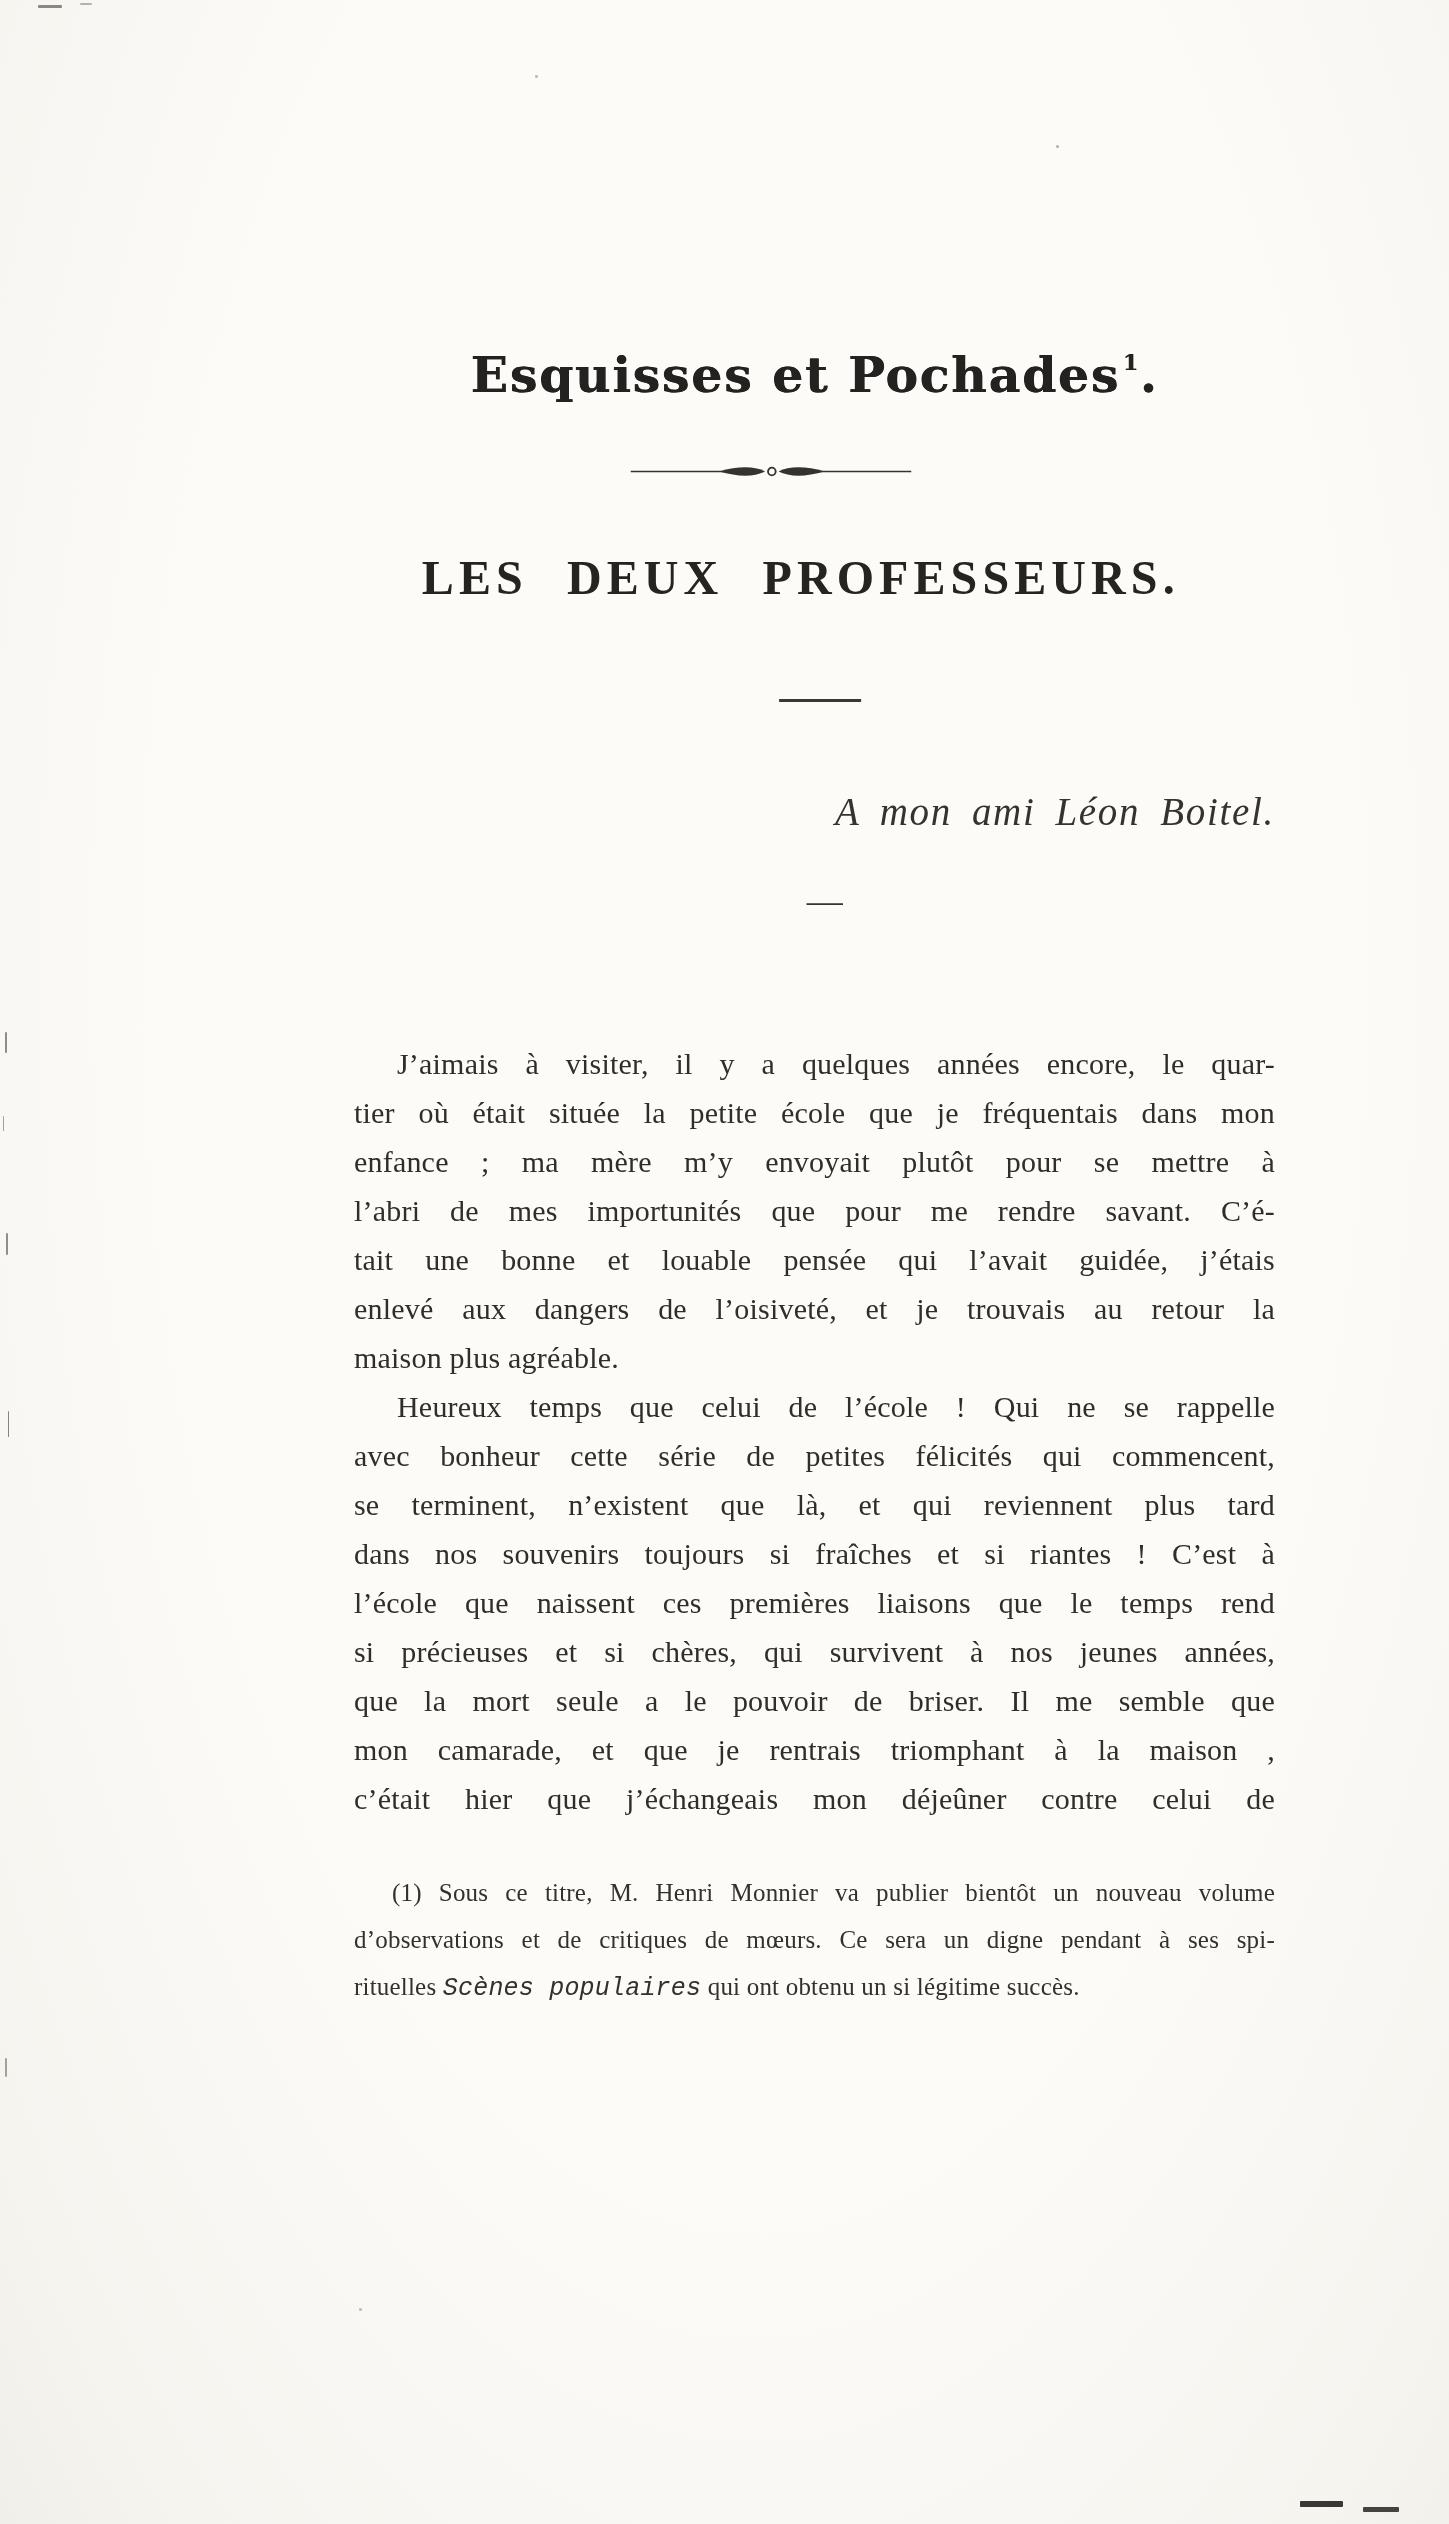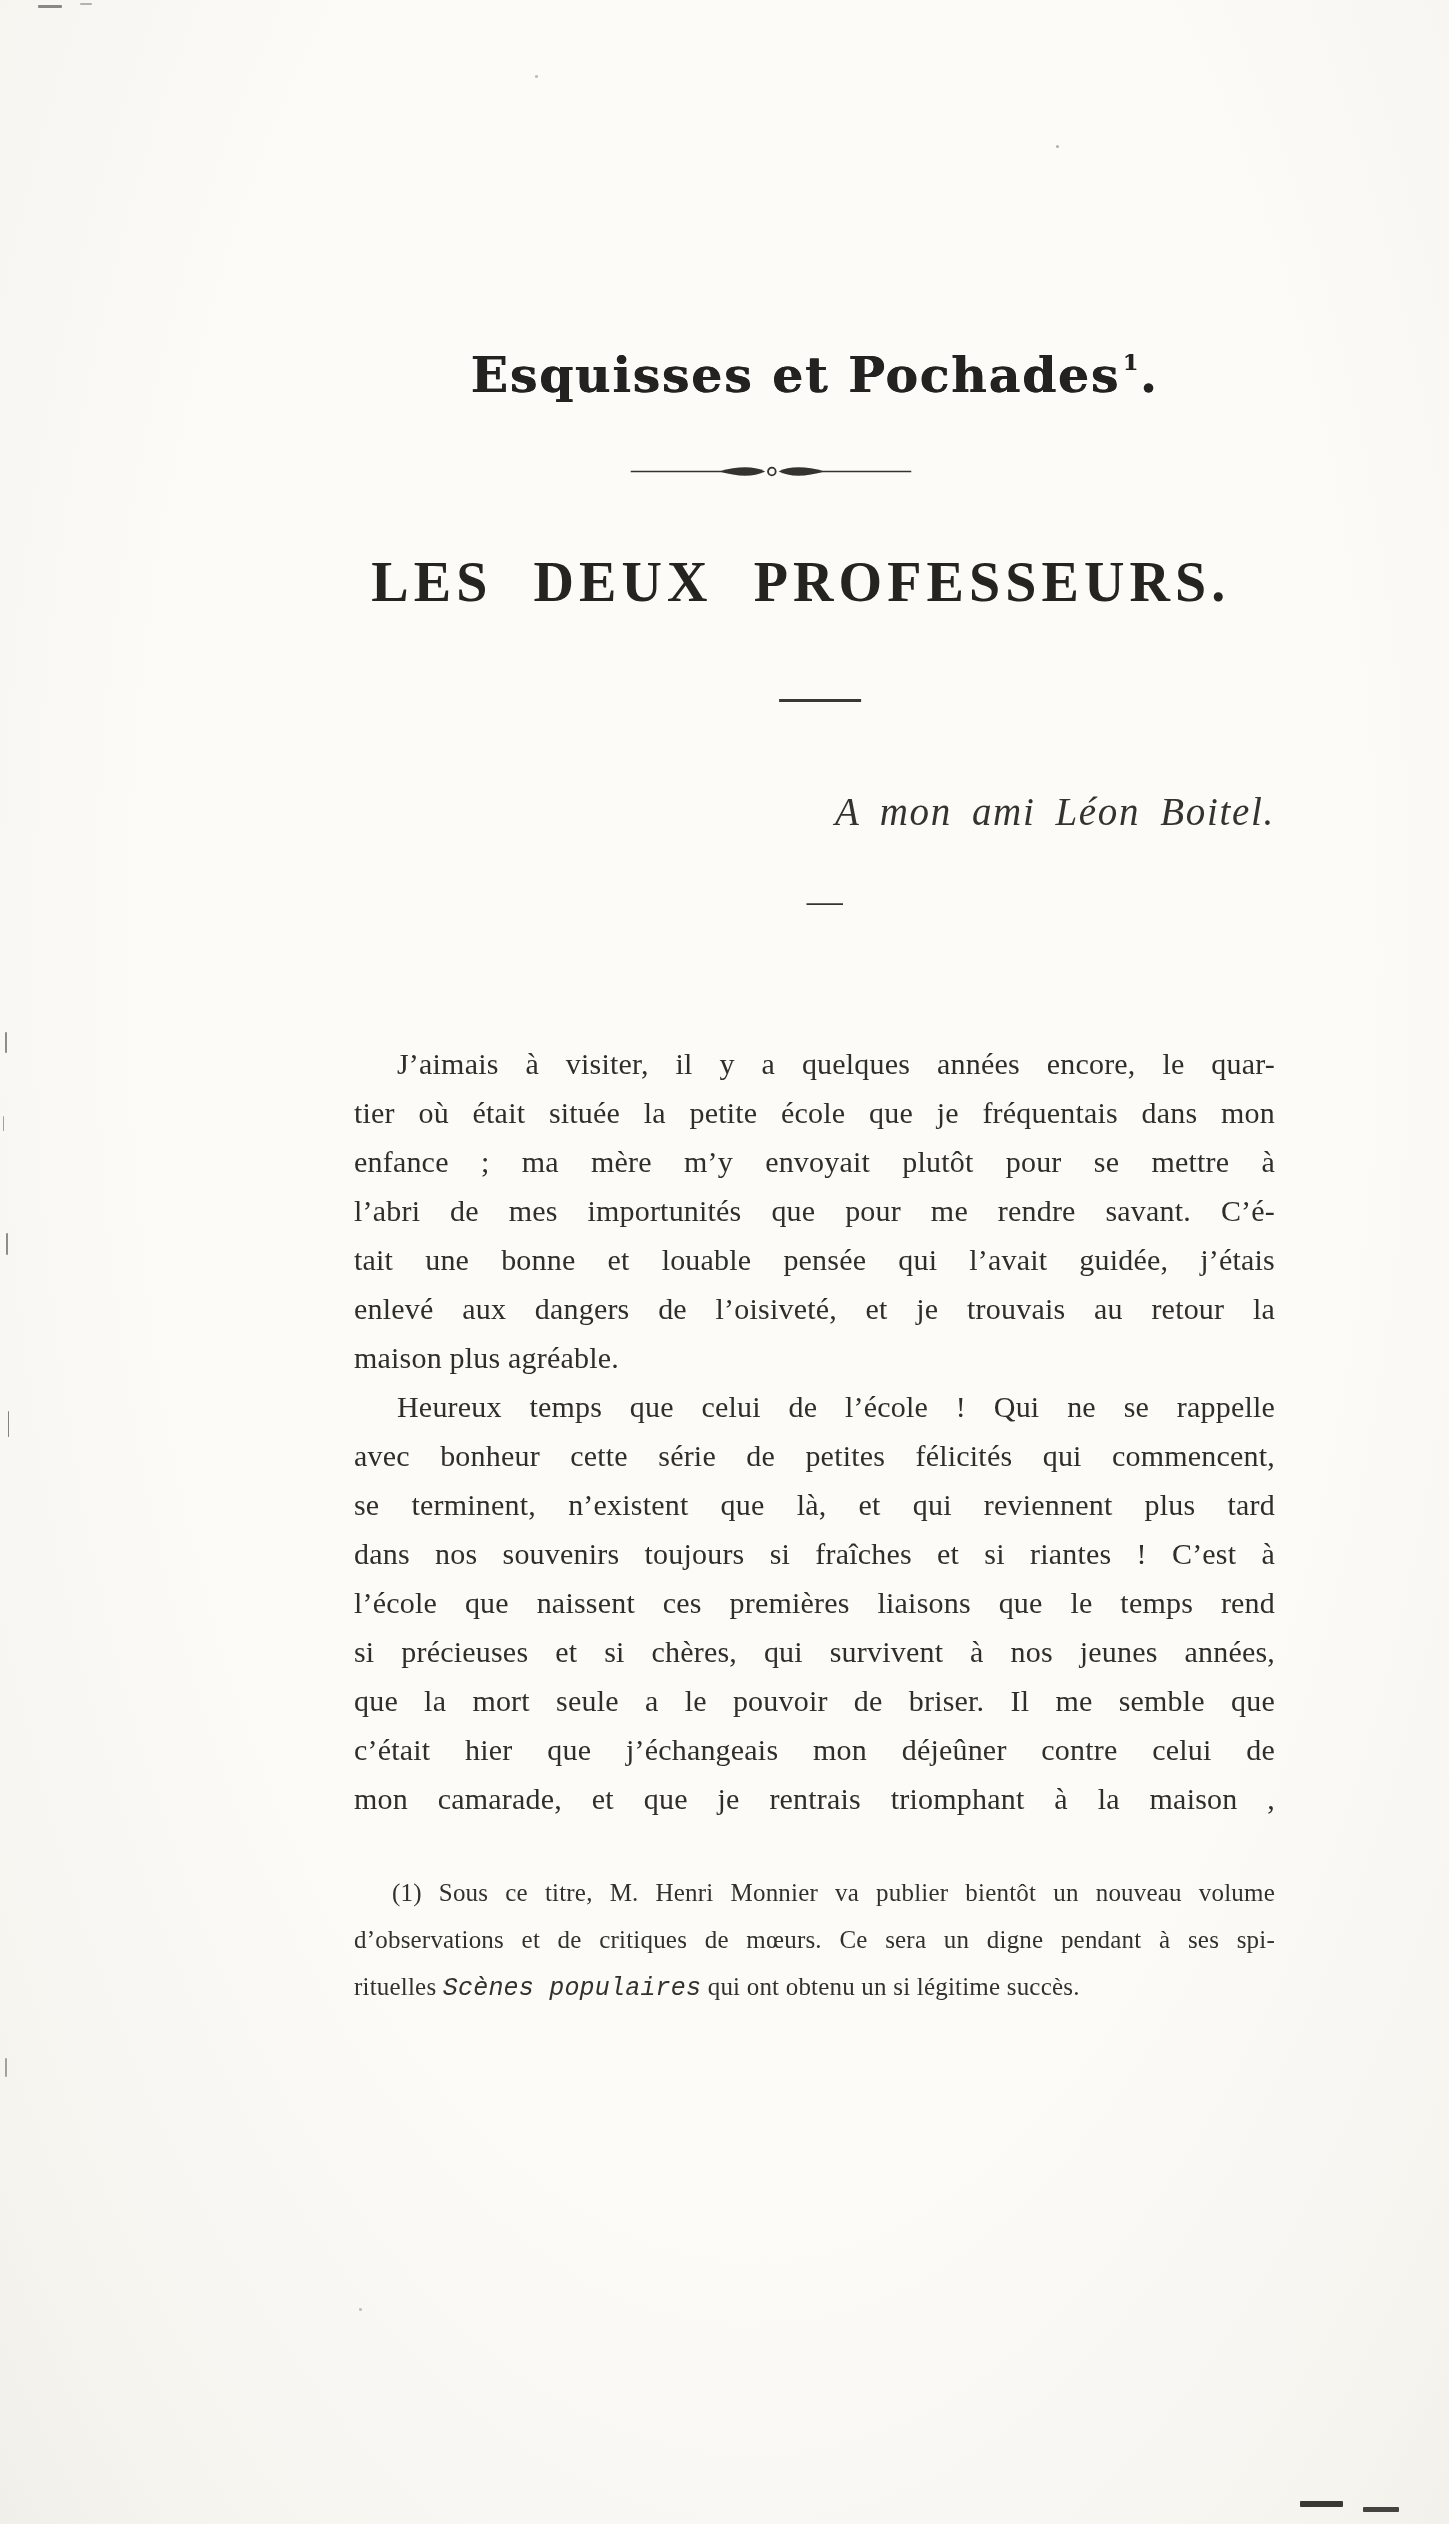--- a/index.html
+++ b/index.html
@@ -45,21 +45,21 @@
     display: flex;
     justify-content: center;
     transform: translateX(-44px);
   }
 
   .chapter-title {
     position: absolute;
     top: 550px;
     width: 100%;
     text-align: center;
-    font-size: 56px;
+    font-size: 48px;
     font-weight: bold;
     letter-spacing: 5.1px;
     word-spacing: 22px;
     color: #262420;
     transform: translateX(-13.7px);
     white-space: nowrap;
   }
 
   .title-rule {
     position: absolute;
@@ -186,22 +186,22 @@
           <div class="line no-stretch">maison plus agréable.</div>
         </div>
       <div class="para">
           <div class="line first">Heureux temps que celui de l’école ! Qui ne se rappelle</div>
           <div class="line">avec bonheur cette série de petites félicités qui commencent,</div>
           <div class="line">se terminent, n’existent que là, et qui reviennent plus tard</div>
           <div class="line">dans nos souvenirs toujours si fraîches et si riantes ! C’est à</div>
           <div class="line">l’école que naissent ces premières liaisons que le temps rend</div>
           <div class="line">si précieuses et si chères, qui survivent à nos jeunes années,</div>
           <div class="line">que la mort seule a le pouvoir de briser. Il me semble que</div>
+          <div class="line">mon camarade, et que je rentrais triomphant à la maison ,</div>
           <div class="line">c’était hier que j’échangeais mon déjeûner contre celui de</div>
-          <div class="line">mon camarade, et que je rentrais triomphant à la maison ,</div>
         </div>
     </div>
 
     <div class="footnote">
       <div class="fline indent">(1) Sous ce titre, M. Henri Monnier va publier bientôt un nouveau volume</div>
       <div class="fline">d’observations et de critiques de mœurs. Ce sera un digne pendant à ses spi-</div>
       <div class="fline no-stretch"><span>rituelles </span><span class="italic-title">Scènes populaires</span><span> qui ont obtenu un si légitime succès.</span></div>
     </div>
 
   </div>

